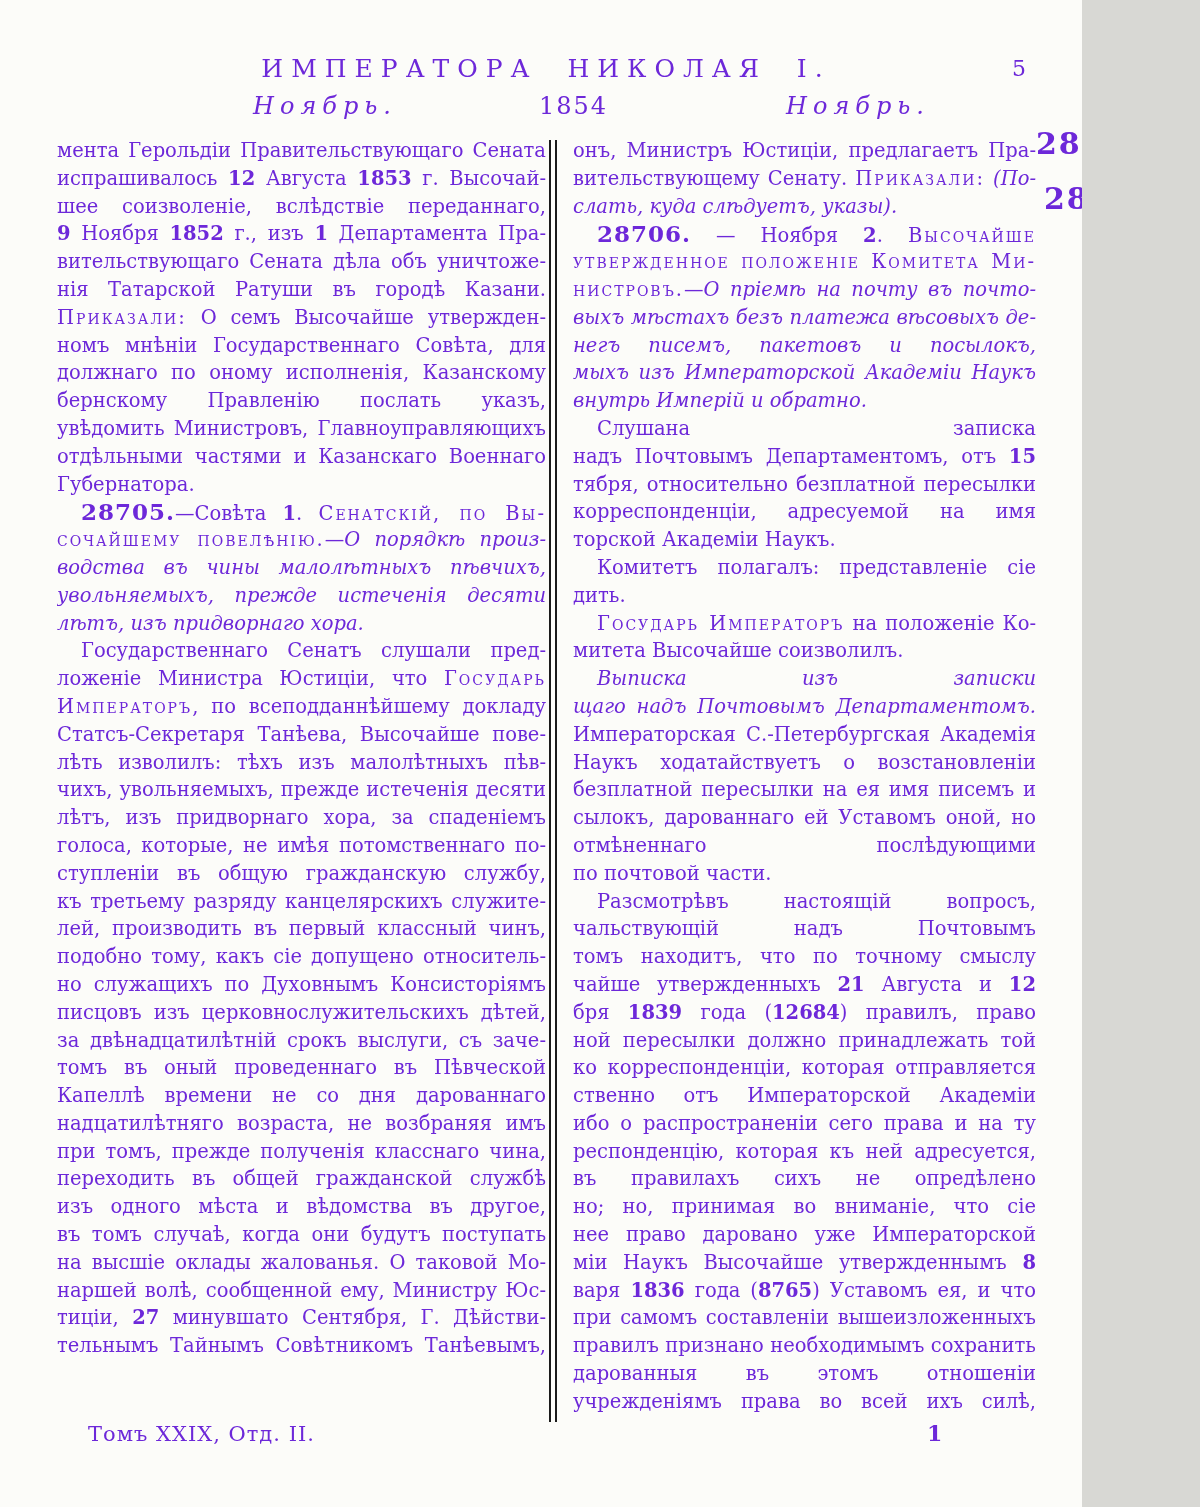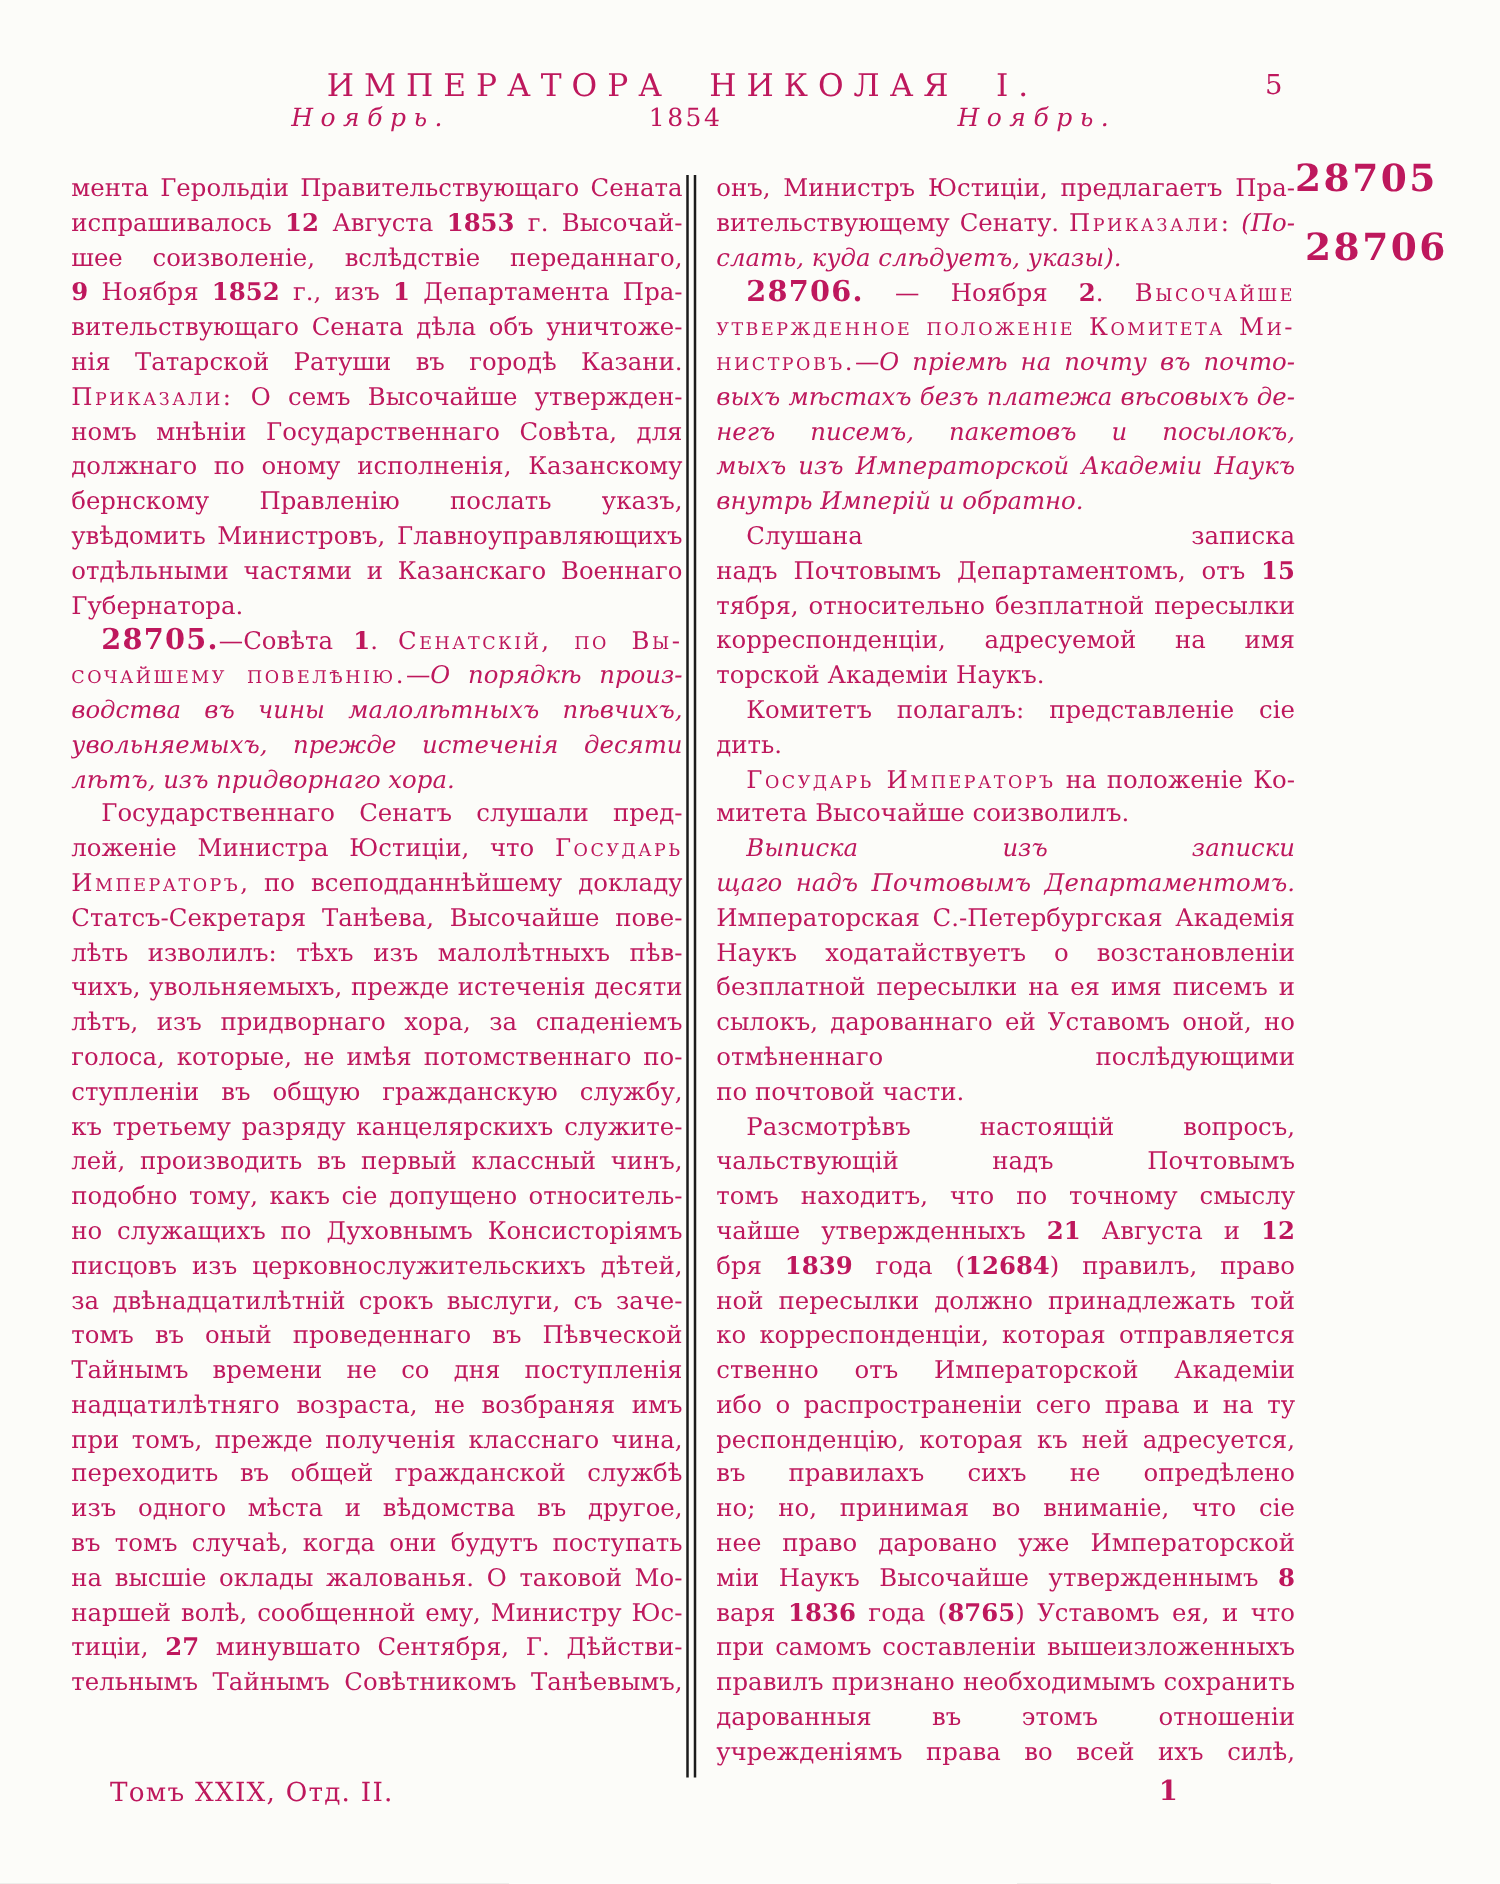--- a/index.html
+++ b/index.html
@@ -1,27 +1,27 @@
 <!DOCTYPE html>
 <html><head>
 <meta charset="utf-8">
 <style>
   html,body { margin:0; padding:0; background:#d8d8d4; }
   .page {
-    position:relative; width:1200px; height:1507px;
-    background:#fcfcf9; color:#be185d; overflow:hidden;
+    position:relative; width:1082px; height:1507px;
+    background:#fcfcf9; color:#6d28d9; overflow:hidden;
     font-family:"DejaVu Serif", serif;
   }
   .hdr-title {
     position:absolute; top:54px; left:57px; width:978px;
     text-align:center; font-size:25px; letter-spacing:8px; word-spacing:14px;
     font-weight:500; white-space:nowrap;
   }
   .hdr-pageno { position:absolute; top:56px; left:1012px; font-size:22px; }
-  .subhdr { position:absolute; top:82px; font-size:20px; }
+  .subhdr { position:absolute; top:92px; font-size:24px;margin-left:20px; }
   .subhdr.ital { font-style:italic; letter-spacing:6px; }
   .sub-left { left:233px; }
   .sub-year { left:519px; letter-spacing:2px; }
   .sub-right { left:766px; }
   .margin-num {
     position:absolute; font-weight:bold; font-size:30px; letter-spacing:2px;
     font-family:"DejaVu Serif", serif;
   }
   .mn-1 { top:126px; left:1036px; }
   .mn-2 { top:181px; left:1044px; }
@@ -89,21 +89,21 @@
       <div class="line"><span>лѣтъ, изъ придворнаго хора, за спаденіемъ</span></div>
       <div class="line"><span>голоса, которые, не имѣя потомственнаго по-</span></div>
       <div class="line"><span>ступленіи въ общую гражданскую службу,</span></div>
       <div class="line"><span>къ третьему разряду канцелярскихъ служите-</span></div>
       <div class="line"><span>лей, производить въ первый классный чинъ,</span></div>
       <div class="line"><span>подобно тому, какъ сіе допущено относитель-</span></div>
       <div class="line"><span>но служащихъ по Духовнымъ Консисторіямъ</span></div>
       <div class="line"><span>писцовъ изъ церковнослужительскихъ дѣтей,</span></div>
       <div class="line"><span>за двѣнадцатилѣтній срокъ выслуги, съ заче-</span></div>
       <div class="line"><span>томъ въ оный проведеннаго въ Пѣвческой</span></div>
-      <div class="line"><span>Тайнымъ времени не со дня поступленія</span></div>
+      <div class="line"><span>Капеллѣ времени не со дня дарованнаго</span></div>
       <div class="line"><span>надцатилѣтняго возраста, не возбраняя имъ</span></div>
       <div class="line"><span>при томъ, прежде полученія класснаго чина,</span></div>
       <div class="line"><span>переходить въ общей гражданской службѣ</span></div>
       <div class="line"><span>изъ одного мѣста и вѣдомства въ другое,</span></div>
       <div class="line"><span>въ томъ случаѣ, когда они будутъ поступать</span></div>
       <div class="line"><span>на высшіе оклады жалованья. О таковой Мо-</span></div>
       <div class="line"><span>наршей волѣ, сообщенной ему, Министру Юс-</span></div>
       <div class="line"><span>тиціи, </span><span class="nb">27</span><span> минувшато Сентября, Г. Дѣйстви-</span></div>
       <div class="line"><span>тельнымъ Тайнымъ Совѣтникомъ Танѣевымъ,</span></div>
     </div>

